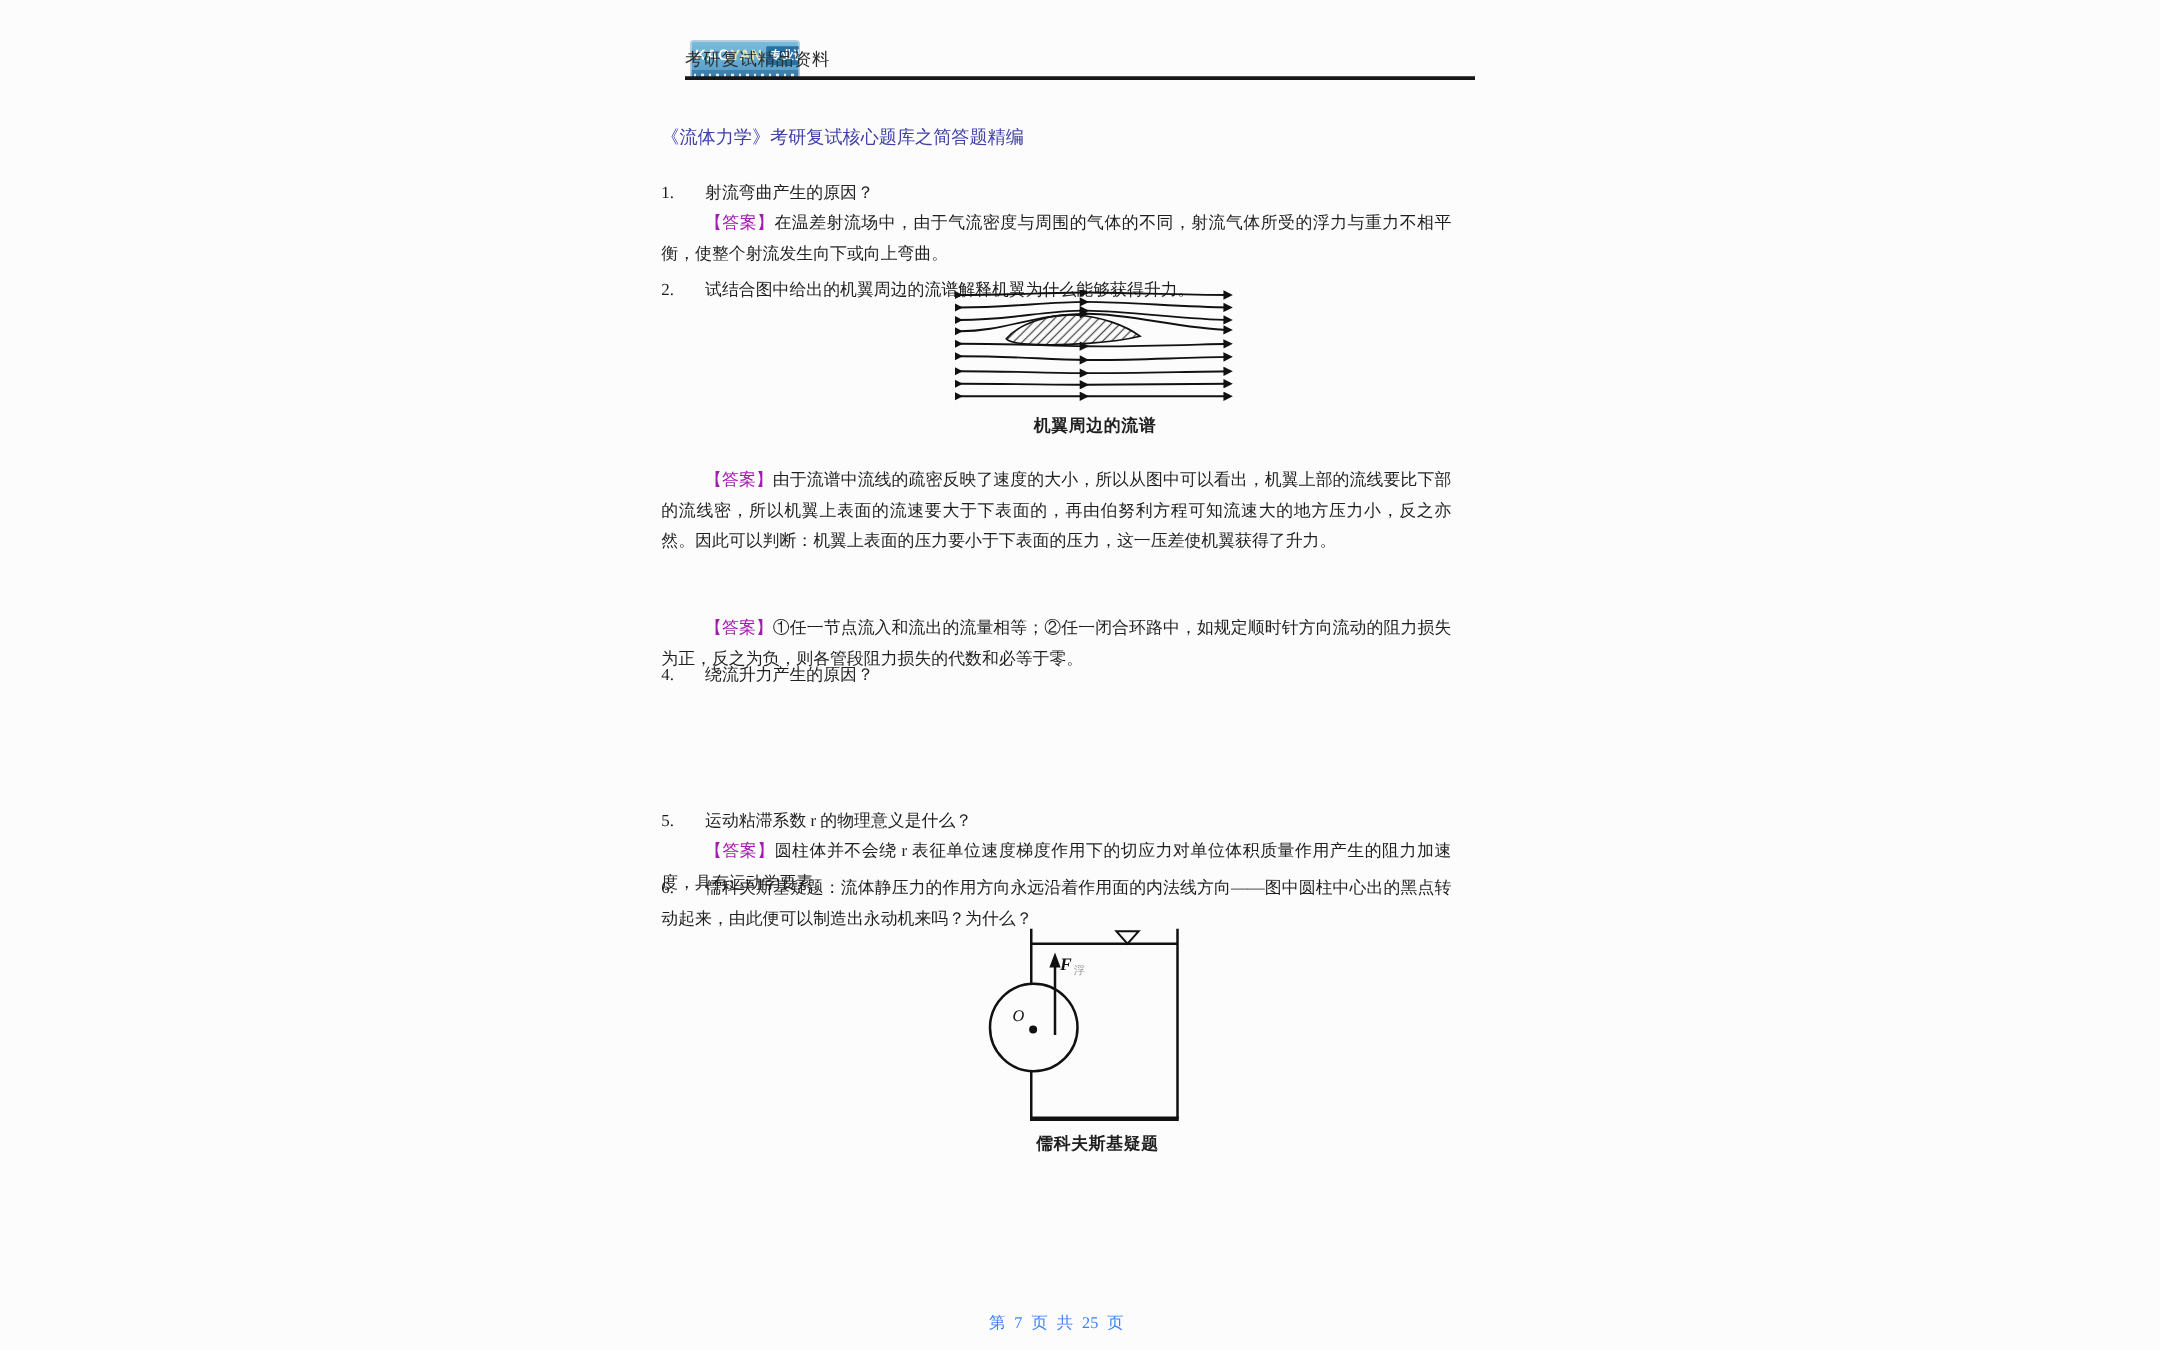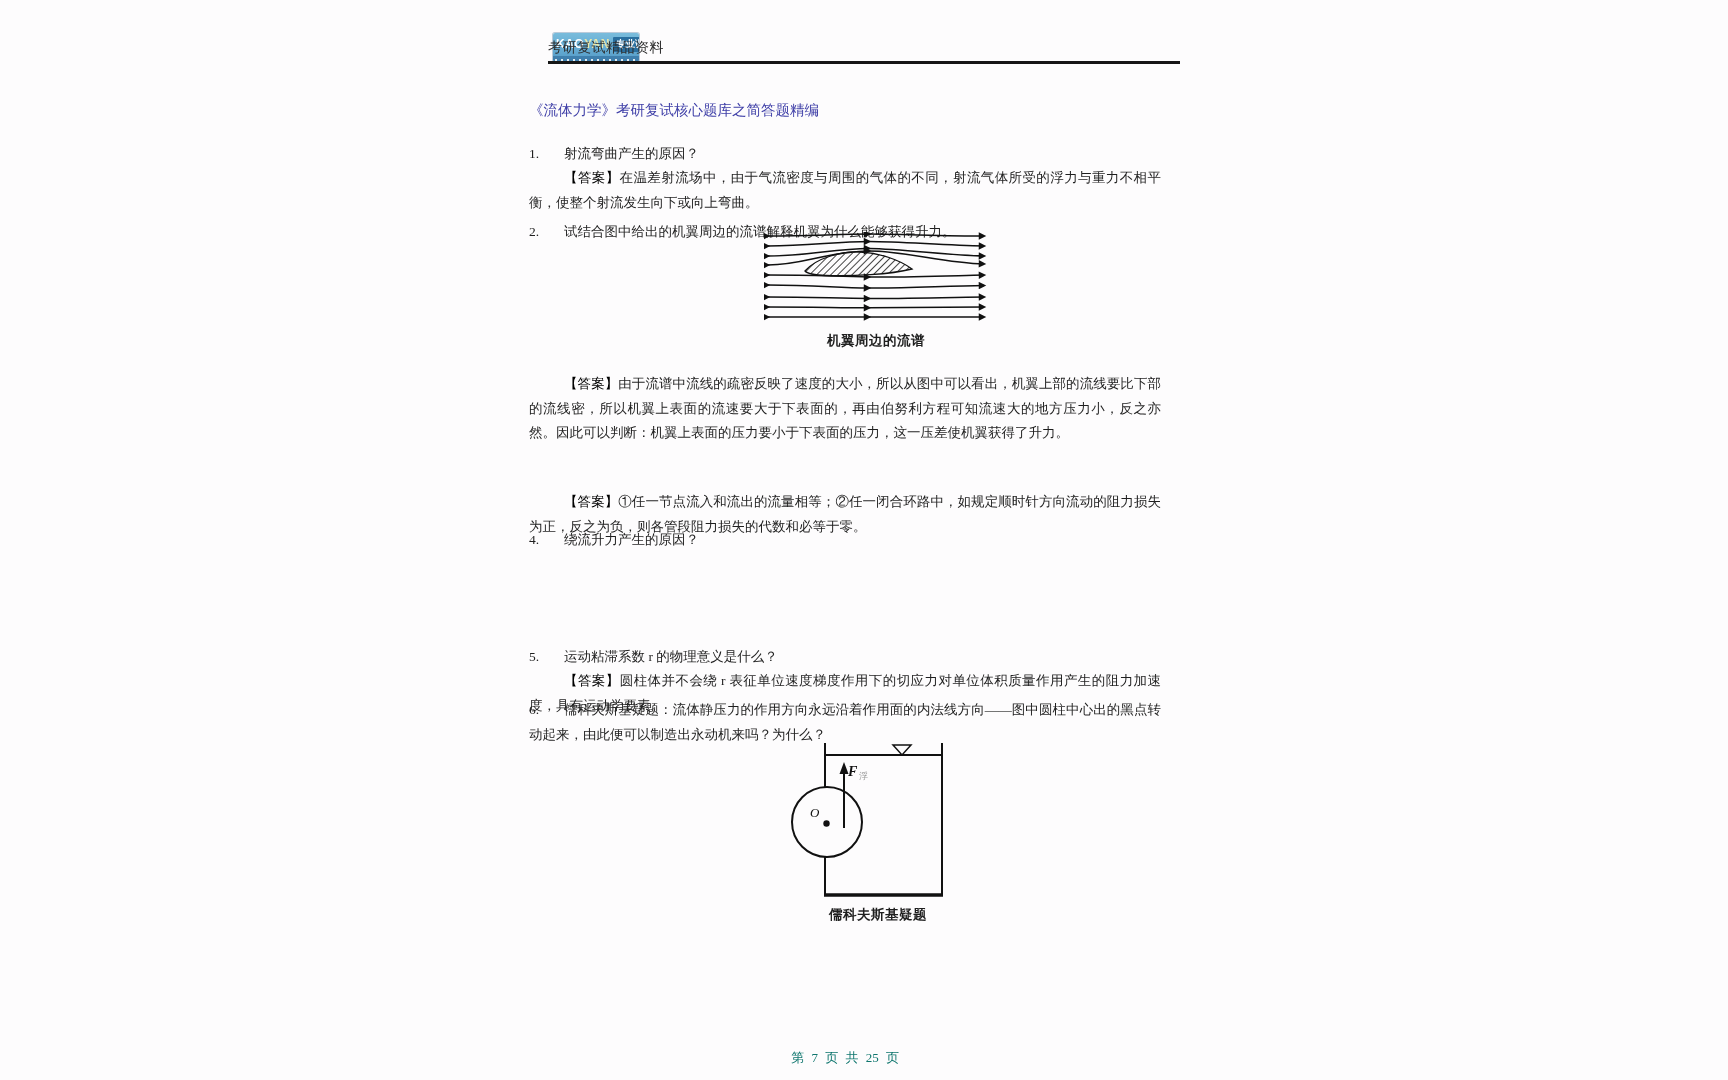--- a/index.html
+++ b/index.html
@@ -24,22 +24,22 @@
   .hdr-right { position:absolute; top:39px; left:548px; width:632px; text-align:left;
                font-size:14px; color:#2d2d2d; letter-spacing:.5px; }
   .hdr-rule { position:absolute; top:61px; left:548px; width:632px; height:3px; background:#161616; }
 
   
   .blk { position:absolute; left:529px; width:632px; font-size:13.5px; line-height:24.5px; }
   .title { color:#4040a8; font-size:14.5px; }
   .qh .qnum { display:inline-block; width:35px; }
   .qh.wrap { text-align:justify; }
   .ans { text-align:justify; text-indent:35px; }
-  .alabel { color:#000000; }
-  .footer { top:1046px; text-align:center; color:#0f766e; font-size:13px; word-spacing:4px; }
+  .alabel { color:#a21caf; }
+  .footer { top:1046px; text-align:center; color:#3b82f6; font-size:13px; word-spacing:4px; }
 
   
   .fig { position:absolute; }
   .figcap { position:absolute; font-size:13.5px; letter-spacing:.5px; color:#1f1f1f; text-align:center;font-weight:bold; }
   svg { display:block; }
   .flabel-F { font:italic bold 14px "Liberation Serif",serif; fill:#111; }
   .flabel-sub { font:9px "Liberation Serif",serif; fill:#9a9a9a; }
   .flabel-O { font:italic 13px "Liberation Serif",serif; fill:#111; }
 </style>
 </head>

